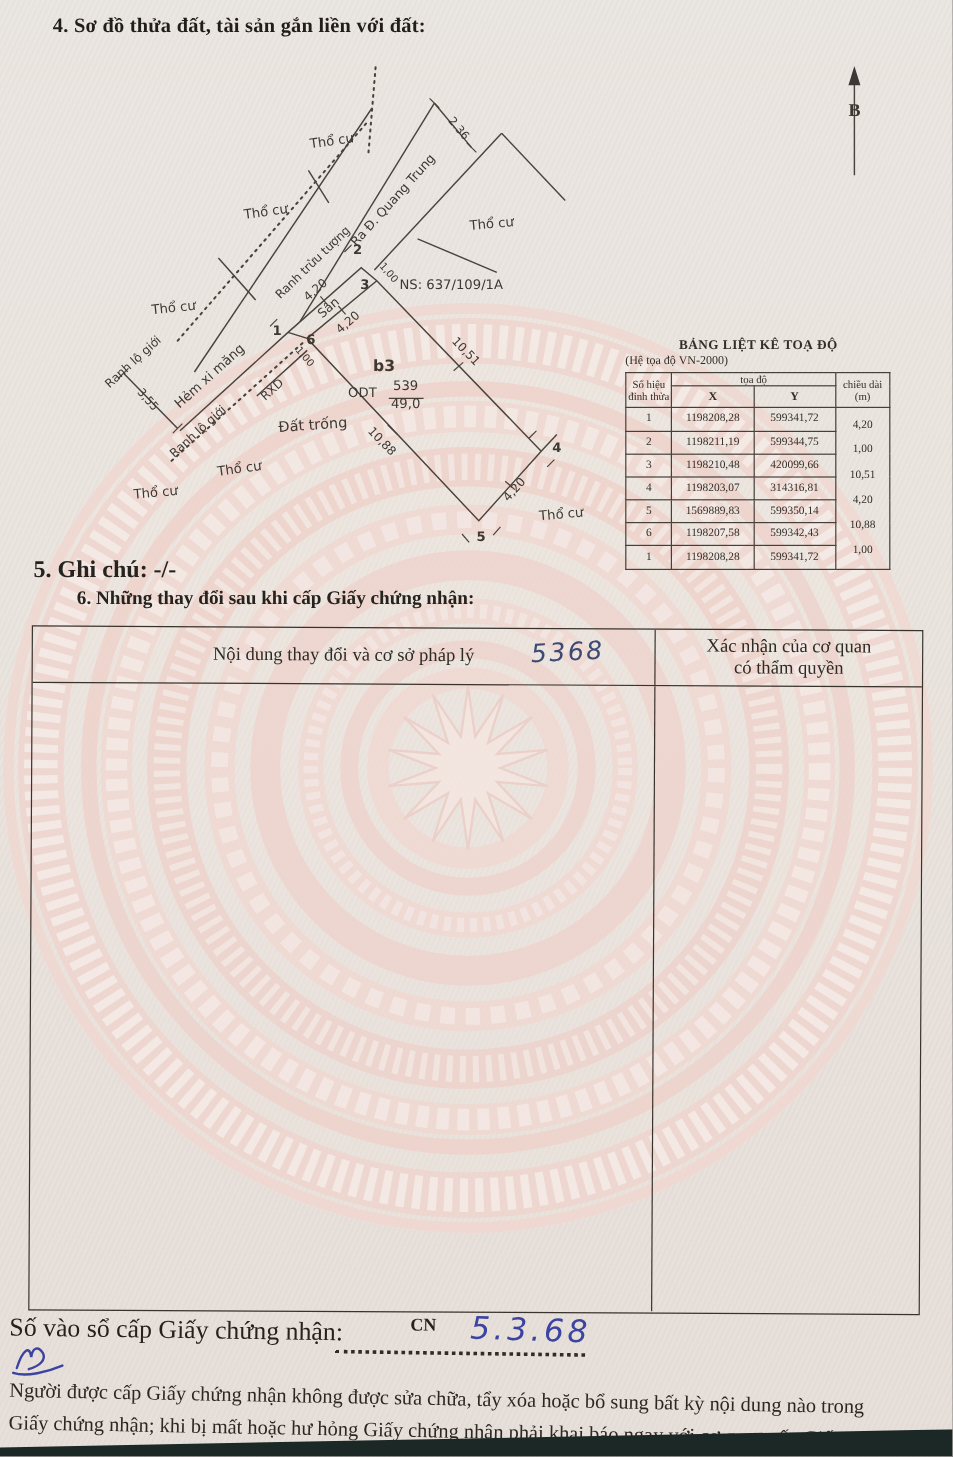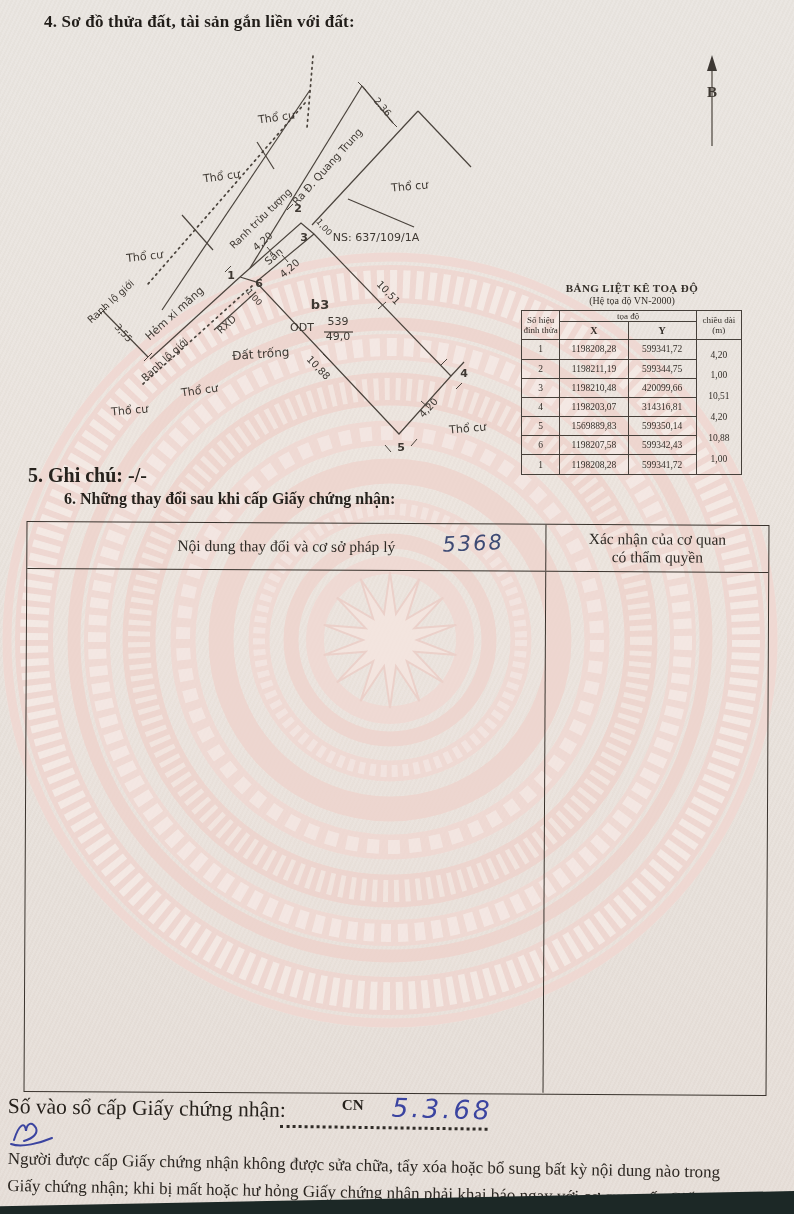--- a/index.html
+++ b/index.html
@@ -19,21 +19,21 @@
   svg.diag{left:0;top:28px;}
   svg.diag line, svg.diag polyline{stroke:#4a433c;stroke-width:1.2;fill:none;}
   svg.diag .dot{stroke-dasharray:1.6 4.2;stroke-width:1.7;stroke-linecap:round;}
   svg.diag .tick{stroke-width:1;}
   .dlab{fill:#3e3832;font-family:"DejaVu Sans",sans-serif;}
   .dlab.b{font-weight:bold;}
   .dlab.sf{font-family:"Liberation Serif",serif;}
   
   .coords{left:521px;top:249px;width:222px;font-family:Liberation Serif, serif;color:#332e28;margin-top:33px;}
   .coords .t1{text-align:center;font-size:11px;font-weight:bold;letter-spacing:.4px;}
-  .coords .t2{text-align:center;font-size:10px;margin-top:1px;}
+  .coords .t2{font-size:10px;margin-top:1px;}
   .coords table{border-collapse:collapse;margin-top:4px;width:221px;}
   .coords th,.coords td{border:1px solid #46403a;font-weight:normal;text-align:center;padding:0;}
   .coords th{font-size:9px;line-height:1.15;}
   .coords .xy{font-size:10px;font-weight:bold;height:17px;}
   .coords tbody td{font-size:9.5px;height:18.2px;}
   .coords td.len-cell{vertical-align:middle;padding:2px 0;}
   .coords td.len-cell div{height:20.8px;line-height:20.8px;font-size:9.5px;}
   
   .chtable{left:25px;top:523px;width:741px;height:569px;border:1.5px solid #39332d;transform:rotate(.3deg);}
   .chtable .hdr{display:flex;border-bottom:1.4px solid #39332d;height:46px;}

